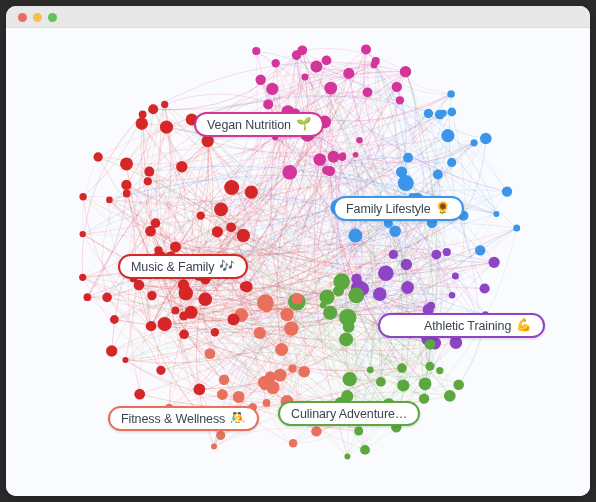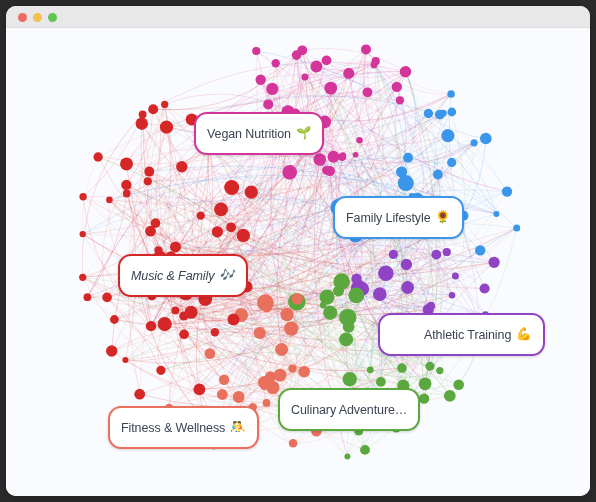--- a/index.html
+++ b/index.html
@@ -36,21 +36,21 @@
     position:absolute; left:0; top:22px;
     width:100%; height:468px;
     background:#fafbfe;
   }
   #graph { position:absolute; left:0; top:0; width:584px; height:468px; }
 
   .cluster-label {
     position:absolute;
     display:flex; align-items:center;
     gap:5px;
-    height:43px;
+    height:25px;
     padding:0 11px;
     background:#ffffff;
     border-radius:13px;
     border:2px solid #888;
     font-size:12.5px;
     font-weight:500;
     color:#3a4452;
     white-space:nowrap;
     box-shadow:0 1px 3px rgba(0,0,0,0.16);
     letter-spacing:-0.1px;
@@ -1067,27 +1067,27 @@
           <span class="emoji">🌱</span>
         </div>
         <div class="cluster-label" style="left: 327px; top: 168px; border-color: rgb(59, 149, 232); text-align: right;">
           <span>Family Lifestyle</span>
           <span class="emoji">🌻</span>
         </div>
         <div class="cluster-label" style="left: 372px; top: 285px; border-color: rgb(142, 68, 196); padding-left: 44px;">
           <span>Athletic Training</span>
           <span class="emoji">💪</span>
         </div>
-        <div class="cluster-label" style="left: 272px; top: 360px; border-color: rgb(91, 168, 63);">
+        <div class="cluster-label" style="left: 272px; top: 373px; border-color: rgb(91, 168, 63);">
           <span>Culinary Adventure…</span>
         </div>
         <div class="cluster-label" style="left: 102px; top: 378px; border-color: rgb(232, 112, 92);">
           <span>Fitness &amp; Wellness</span>
           <span class="emoji">🤼</span>
         </div>
-        <div class="cluster-label" style="left: 112px; top: 226px; border-color: rgb(214, 39, 40); font-style: italic;">
+        <div class="cluster-label" style="left: 112px; top: 226px; border-color: rgb(214, 39, 40);">
           <span>Music &amp; Family</span>
           <span class="emoji">🎶</span>
         </div>
       </div>
   </div>
 
 </div>
 
 </body></html>

